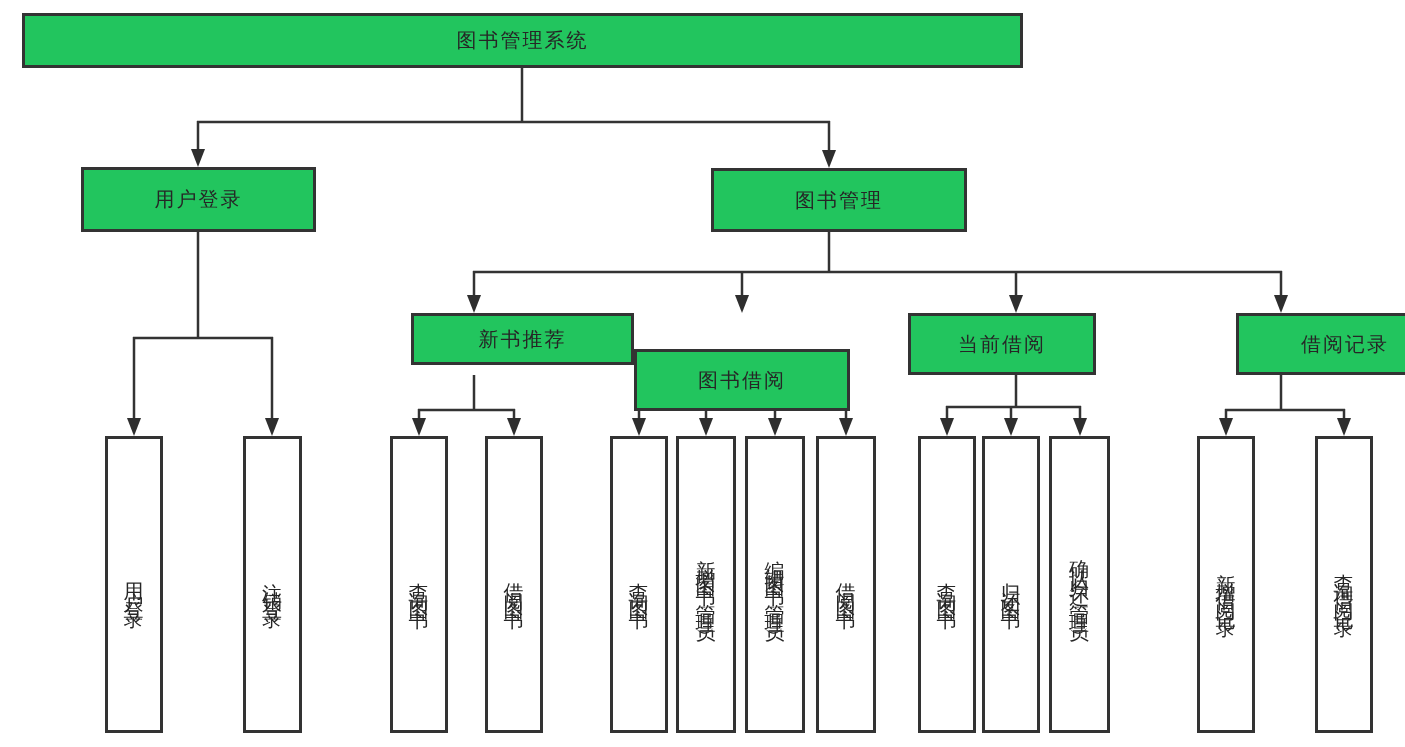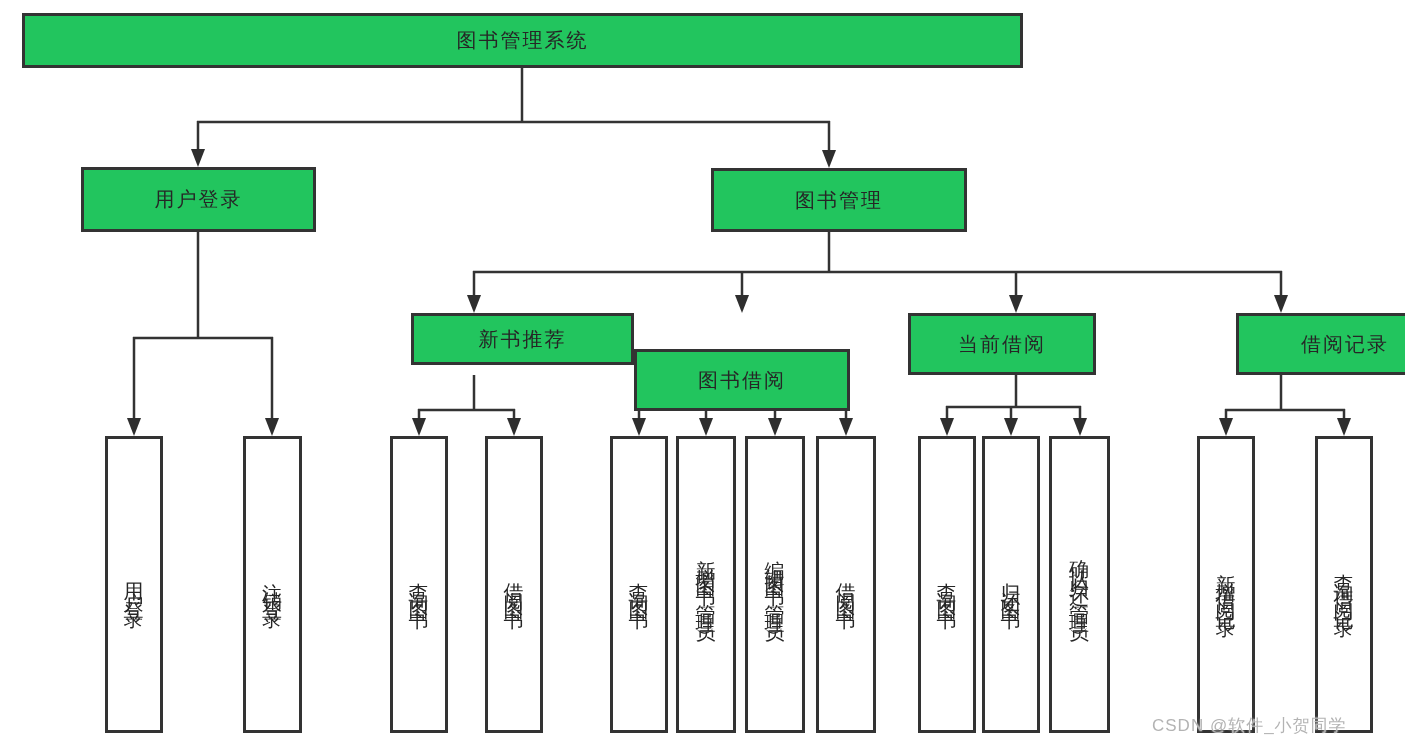--- a/index.html
+++ b/index.html
@@ -146,15 +146,14 @@
     <span>确认归还（管理员）</span>
   </div>
 
   <div class="leaf" style="left:1197px;top:436px;width:58px;height:297px;">
     <span>新增借阅记录</span>
   </div>
   <div class="leaf" style="left:1315px;top:436px;width:58px;height:297px;">
     <span>查询借阅记录</span>
   </div>
 
-  <div class="watermark">CSDN @软件_小贺同学</div>
 
 </div>
 
 </body></html>

